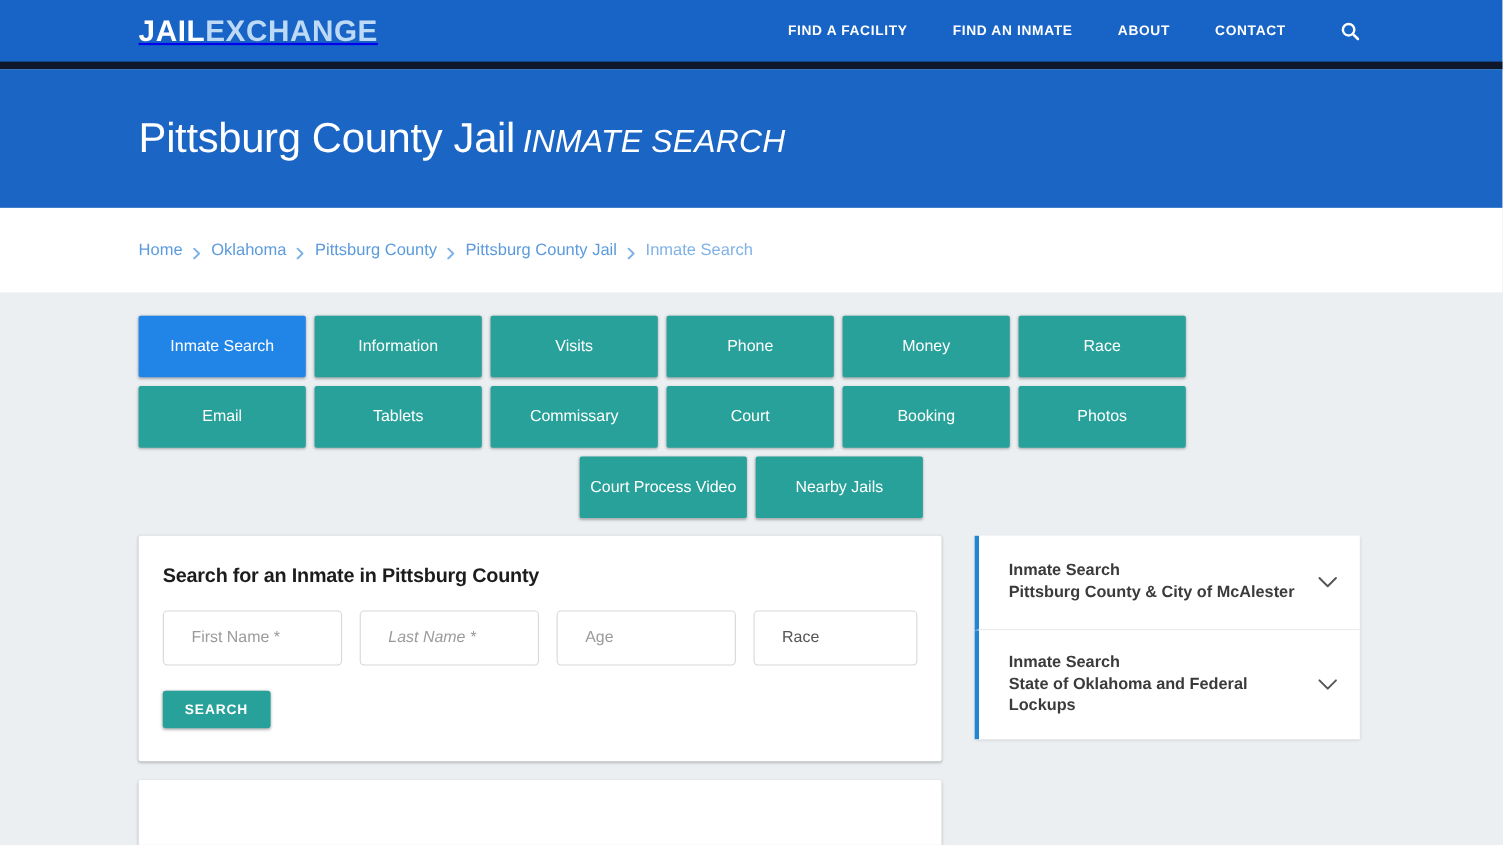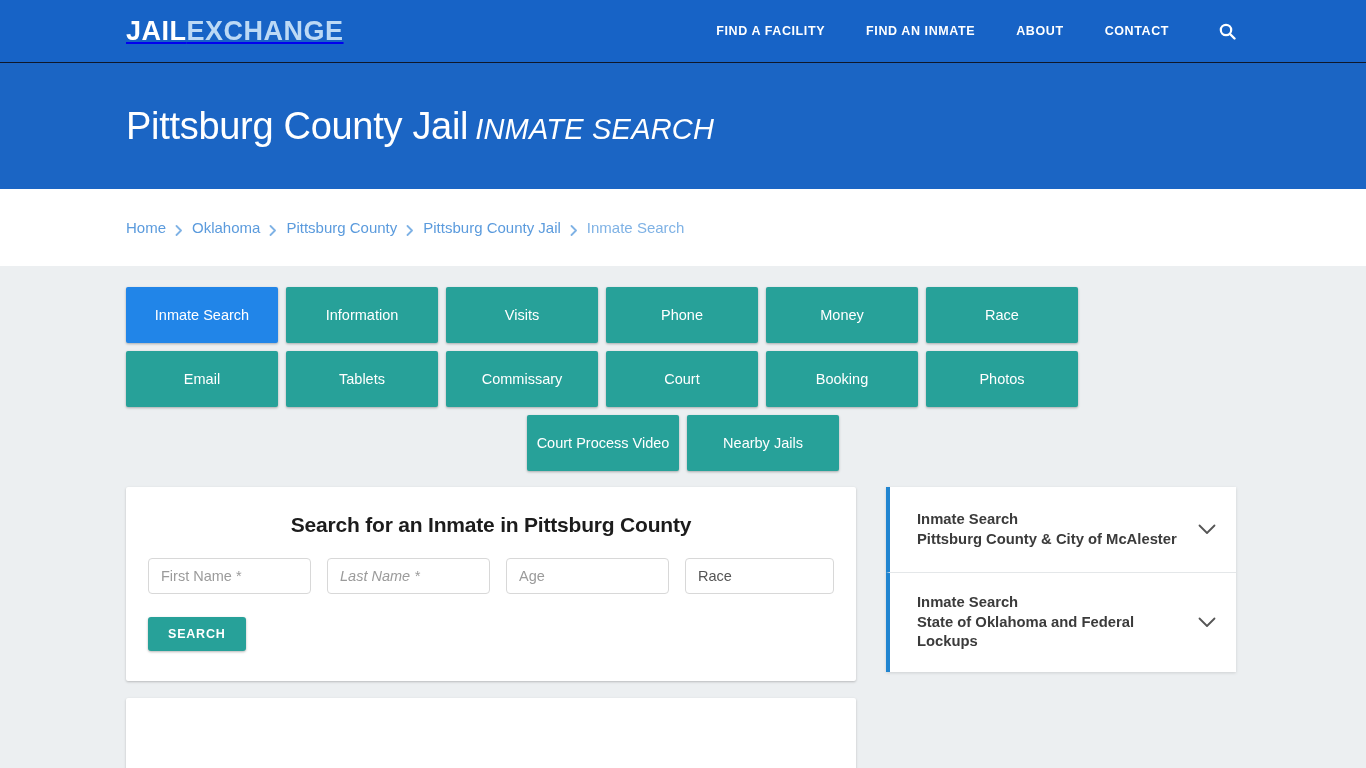--- a/index.html
+++ b/index.html
@@ -20,21 +20,21 @@
 
   .page { width: 1366px; height: 768px; position: relative; }
 
   
   .topbar {
     background: #1763c6;
     height: 63px;
     display: flex;
     align-items: center;
     padding: 0 128px 0 126px;
-    border-bottom: 1px solid #0f172a;
+    border-bottom: 7px solid #0f172a;
   }
   .logo {
     font-size: 27px;
     font-weight: bold;
     letter-spacing: 0.5px;
     line-height: 1;
     white-space: nowrap;
     user-select: none;
   }
   .logo .jail { color: #ffffff; }
@@ -168,37 +168,36 @@
     background: #ffffff;
     box-shadow: 0 1px 3px rgba(0,0,0,0.13), 0 1px 2px rgba(0,0,0,0.10);
     border-radius: 2px;
   }
 
   .search-card {
     padding: 26px 22px 30px 22px;
     min-height: 184px;
   }
   .search-title {
-    text-align: center;
-    font-size: 21px;
+    font-size: 18px;
     font-weight: bold;
     color: #1c1c1c;
     margin-bottom: 21px;
     letter-spacing: -0.2px;
   }
   .form-row {
     display: flex;
     gap: 16px;
   }
   .form-row input[type="text"],
   .form-row select {
-    height: 36px;
+    height: 50px;
     border: 1px solid #d8d8d8;
     border-radius: 4px;
-    padding: 0 12px;
+    padding: 0 25px;
     font-size: 14.5px;
     color: #555;
     background: #ffffff;
     font-family: "Liberation Sans", sans-serif;
     outline: none;
   }
   .form-row input::placeholder { color: #9b9b9b; }
   .fld-first { width: 163px; }
   .fld-last  { width: 163px; font-style: italic; }
   .fld-age   { width: 163px; }

